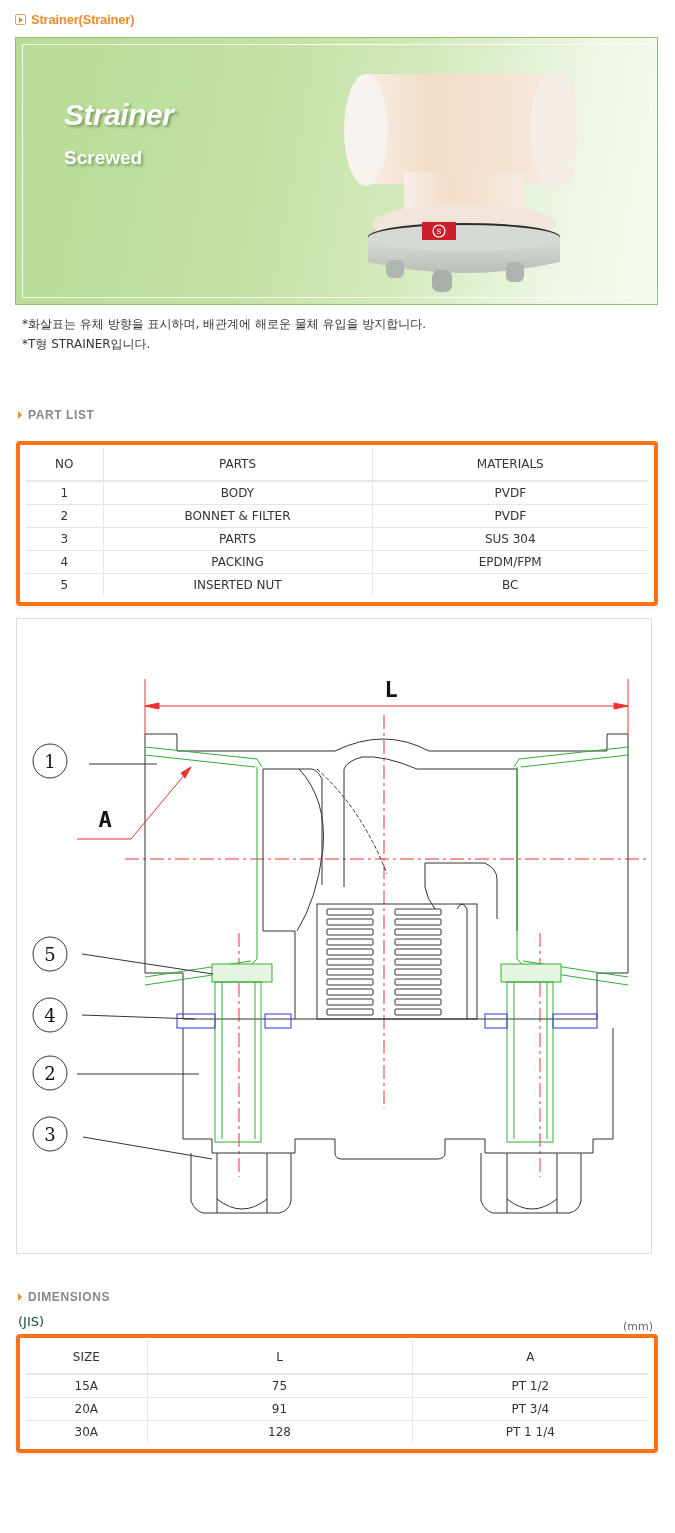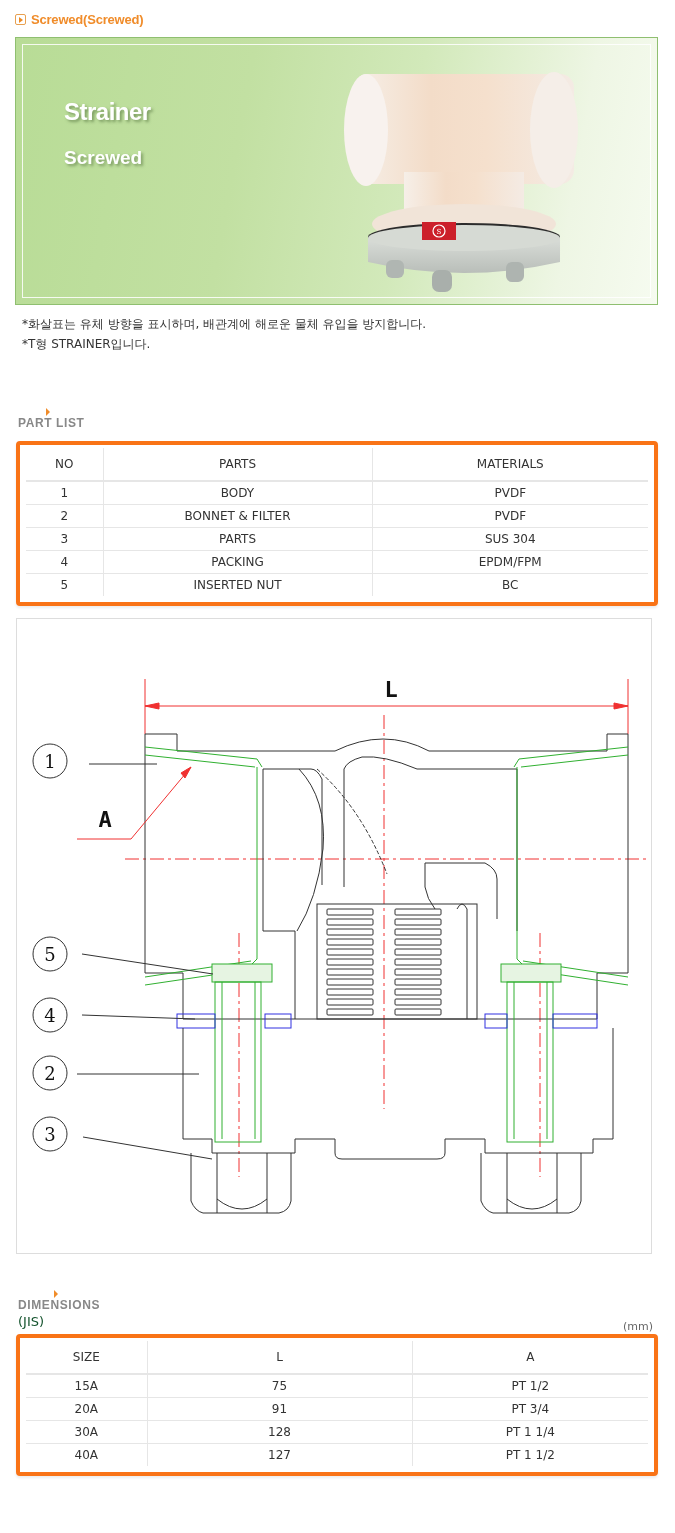--- a/index.html
+++ b/index.html
@@ -7,27 +7,27 @@
   body { font-family: "DejaVu Sans", sans-serif; color: #333; position: relative; }
 
   .title-row { position: absolute; left: 15px; top: 10px; height: 18px; display: flex; align-items: center; }
   .title-icon { width: 11px; height: 11px; border: 1px solid #e8a050; border-radius: 2px; position: relative; margin-right: 5px; background: #fff; }
   .title-icon::after { content: ""; position: absolute; left: 3px; top: 2px; border-left: 4px solid #ee8a22; border-top: 3px solid transparent; border-bottom: 3px solid transparent; }
   .title-text { font-family: "Liberation Sans", sans-serif; font-weight: bold; font-size: 13px; color: #f08c2a; letter-spacing: -0.2px; }
 
   .hero { position: absolute; left: 15px; top: 37px; width: 643px; height: 268px; border: 1px solid #8fbf70;
           background: linear-gradient(100deg, #b8dc96 0%, #c2e0a2 35%, #d2e9ba 60%, #eef6e4 85%, #f6fbf0 100%); overflow: hidden; }
   .hero-inner { position: absolute; left: 6px; top: 6px; right: 6px; bottom: 6px; border: 1px solid rgba(255,255,255,0.85); }
-  .hero-title { position: absolute; left: 48px; top: 60px; font-family: "Liberation Sans", sans-serif; font-size: 24px; font-weight: bold; color: #fff; text-shadow: 2px 2px 3px rgba(70,100,50,0.55); letter-spacing: -0.5px; }
+  .hero-title { position: absolute; left: 48px; top: 60px; font-family: "Liberation Sans", sans-serif; font-size: 30px; font-weight: bold; color: #fff; text-shadow: 2px 2px 3px rgba(70,100,50,0.55); letter-spacing: -0.5px; font-style: italic; }
   .hero-sub { position: absolute; left: 48px; top: 109px; font-family: "Liberation Sans", sans-serif; font-size: 19px; font-weight: bold; color: #fff; text-shadow: 2px 2px 3px rgba(70,100,50,0.55); }
   .hero-photo { position: absolute; left: 318px; top: 14px; width: 258px; height: 246px; }
 
   .notes { position: absolute; left: 22px; top: 314px; font-family: "DejaVu Sans", sans-serif; font-size: 12px; color: #333; line-height: 20px; }
 
-  .section-head { position: absolute; left: 18px; display: flex; align-items: center; flex-direction: column; }
+  .section-head { position: absolute; left: 18px; display: flex; align-items: center; }
   .section-head .arrow { width: 0; height: 0; border-left: 4px solid #f08c2a; border-top: 4px solid transparent; border-bottom: 4px solid transparent; margin-right: 6px; }
   .section-head .label { font-family: "Liberation Sans", sans-serif; font-weight: bold; font-size: 12px; color: #888; letter-spacing: 0.6px; }
 
   .tbl-wrap { position: absolute; left: 16px; width: 642px; border: 4px solid #f97316; border-radius: 4px; background: #fff; box-shadow: 0 2px 3px rgba(0,0,0,0.08); padding: 3px 6px 6px 6px; }
   table { width: 100%; border-collapse: collapse; font-family: "DejaVu Sans", sans-serif; font-size: 12px; color: #333; }
   th { font-weight: normal; height: 33px; border-bottom: 2px solid #e6e6e6; }
   td { height: 23px; text-align: center; border-bottom: 1px solid #e6e6e6; }
   tr:last-child td { border-bottom: none; }
   th + th, td + td { border-left: 1px solid #e6e6e6; }
   th { text-align: center; }
@@ -35,21 +35,21 @@
   .drawing { position: absolute; left: 16px; top: 618px; width: 636px; height: 636px; border: 1px solid #ddd; background: #fff; }
 
   .jis { position: absolute; left: 18px; top: 1314px; font-family: "DejaVu Sans", sans-serif; font-size: 13px; color: #14532d; }
   .mm { position: absolute; right: 22px; top: 1320px; font-family: "DejaVu Sans", sans-serif; font-size: 11px; color: #666; }
 </style>
 </head>
 <body>
 
 <div class="title-row">
   <span class="title-icon"></span>
-  <span class="title-text">Screwed(Screwed)</span>
+  <span class="title-text">Strainer(Strainer)</span>
 </div>
 
 <div class="hero">
   <div class="hero-inner"></div>
   <div class="hero-title">Strainer</div>
   <div class="hero-sub">Screwed</div>
   <svg class="hero-photo" viewBox="0 0 258 246">
     <defs>
       <linearGradient id="bodyG" x1="0" x2="1" y1="0" y2="0">
         <stop offset="0" stop-color="#f6efe8"></stop>
@@ -302,20 +302,15 @@
       <tr>
         <td>20A</td>
         <td>91</td>
         <td>PT 3/4</td>
       </tr>
       <tr>
         <td>30A</td>
         <td>128</td>
         <td>PT 1 1/4</td>
       </tr>
-      <tr>
-        <td>40A</td>
-        <td>127</td>
-        <td>PT 1 1/2</td>
-      </tr>
     </tbody>
   </table>
 </div>
 
 </body></html>

